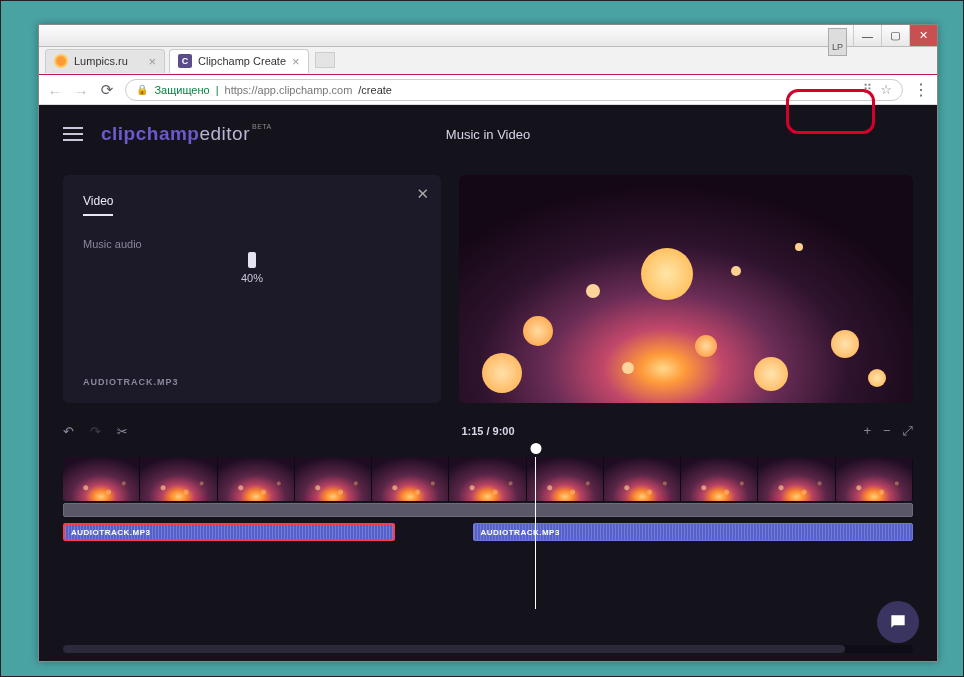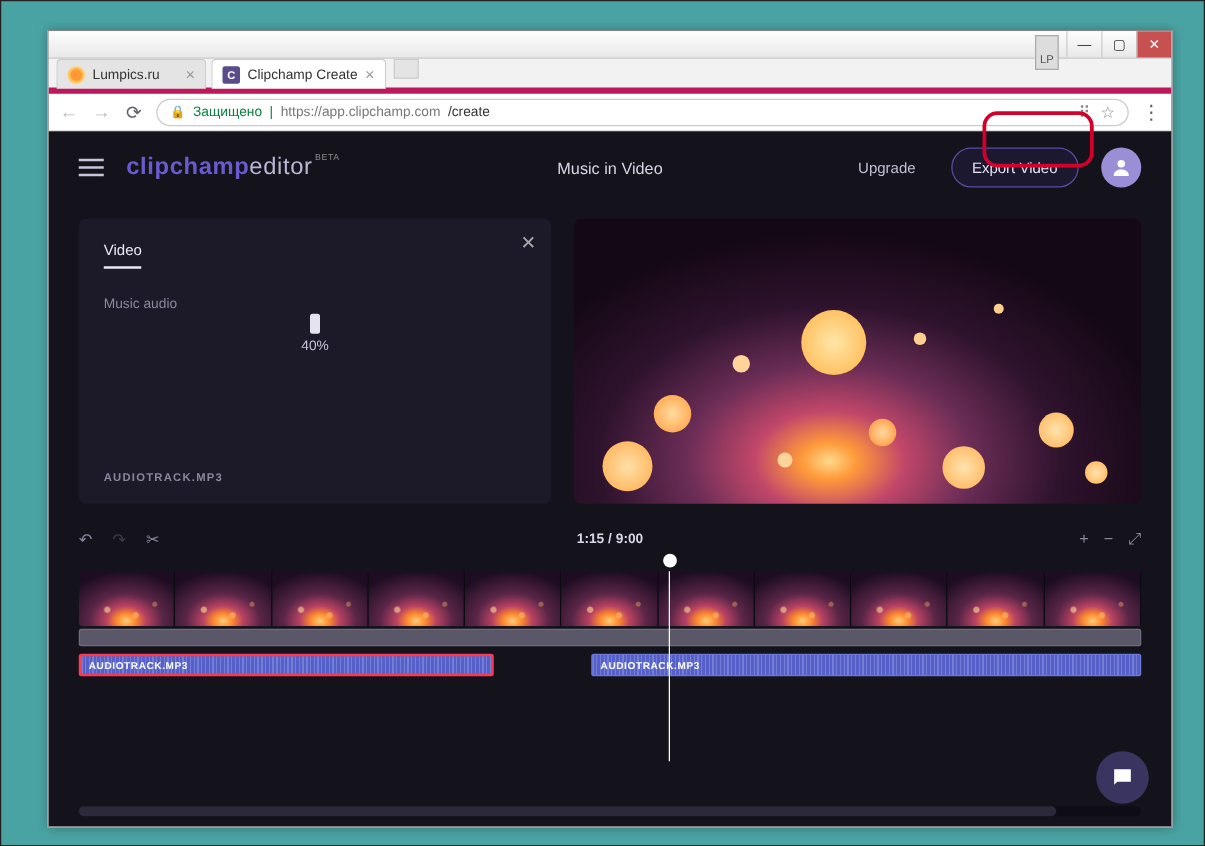--- a/index.html
+++ b/index.html
@@ -6,21 +6,21 @@
 body { width: 964px; height: 677px; background: #4aa3a3; overflow: hidden; position: relative; }
 
 
 .window { position: absolute; top: 24px; left: 38px; width: 900px; height: 638px; background: #fff; border: 1px solid #888; box-shadow: 0 0 8px rgba(0,0,0,.3); }
 .titlebar { height: 22px; background: linear-gradient(#fdfdfd,#e8e8e8); border-bottom: 1px solid #bbb; display: flex; justify-content: flex-end; align-items: stretch; }
 .titlebar .lp { font-size: 9px; background: #ddd; border: 1px solid #aaa; padding: 13px 3px; margin: 3px 6px 0 0; color: #555; height: 12px; line-height: 10px; }
 .winbtn { width: 28px; display: flex; align-items: center; justify-content: center; border-left: 1px solid #ccc; font-size: 11px; color: #333; }
 .winbtn.close { background: #c75050; color: #fff; }
 
 
-.tabstrip { height: 28px; background: #f2f2f2; display: flex; align-items: flex-start; padding-left: 6px; border-bottom: 5px solid #be185d; }
+.tabstrip { height: 28px; background: #f2f2f2; display: flex; align-items: center; padding-left: 6px; border-bottom: 1px solid #be185d; }
 .tab { height: 24px; background: #fff; border: 1px solid #ccc; border-bottom: none; border-radius: 4px 4px 0 0; display: flex; align-items: center; padding: 0 8px; margin-right: 4px; font-size: 11px; color: #333; min-width: 120px; }
 .tab.inactive { background: #e4e4e4; }
 .favicon { width: 14px; height: 14px; border-radius: 50%; margin-right: 6px; flex-shrink: 0; }
 .fav-lump { background: radial-gradient(circle,#ff9933 40%,#ffcc66 60%); }
 .fav-clip { background: #5b4b8a; color: #fff; font-size: 9px; display: flex; align-items: center; justify-content: center; font-weight: bold; border-radius: 2px; }
 .tab-close { margin-left: auto; color: #999; font-size: 13px; padding-left: 6px; }
 .newtab { width: 20px; height: 16px; background: #e4e4e4; border: 1px solid #ccc; margin-left: 2px; margin-bottom: 2px; }
 
 
 .addrrow { height: 30px; display: flex; align-items: center; padding: 0 8px; border-bottom: 1px solid #ddd; gap: 10px; }
@@ -152,30 +152,20 @@
     <div class="apphdr">
       <div class="hamburger">
           <span></span>
           <span></span>
           <span></span>
         </div>
       <div class="logo">
         <span class="bold">clipchamp</span><span class="light">editor</span><span class="beta">BETA</span>
       </div>
       <div class="proj-title">Music in Video</div>
-      <div class="hdr-right">
-        <div class="upgrade">Upgrade</div>
-        <div class="export">Export Video</div>
-        <div class="avatar">
-          <svg viewBox="0 0 24 24" width="18" height="18" fill="#fff">
-              <circle cx="12" cy="8" r="4"></circle>
-              <path d="M4 20c0-4 4-6 8-6s8 2 8 6v1H4z"></path>
-            </svg>
-        </div>
-      </div>
     </div>
 
     <div class="mainrow">
       <div class="panel-audio">
         <span class="panel-close">✕</span>
         <span class="audio-tab">Video</span>
         <div class="clip-label">Music audio</div>
         <div class="slider-row">
           <div class="slider">
             <div class="slider-fill"></div>

